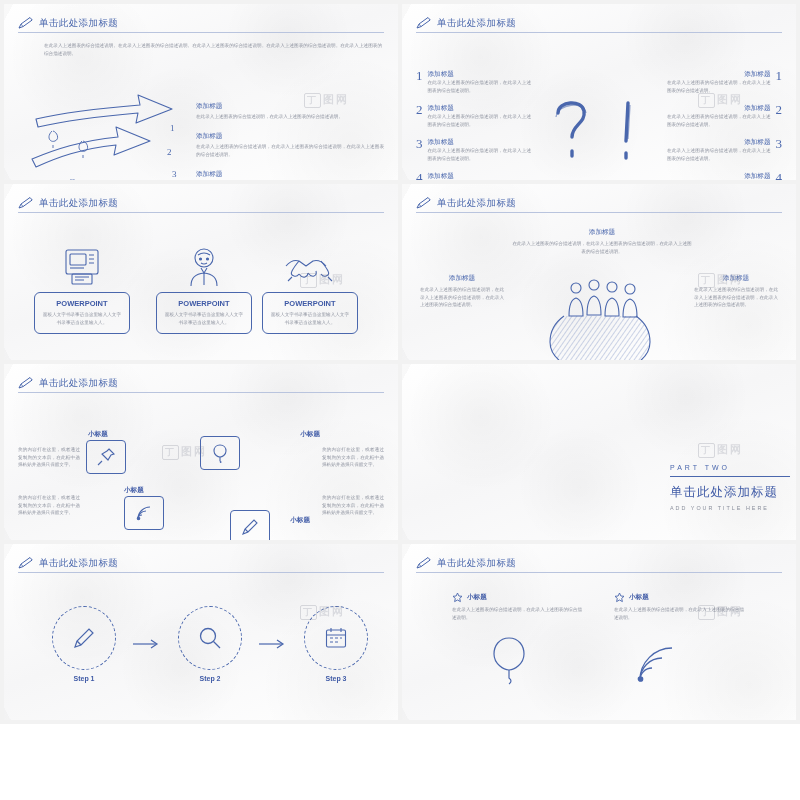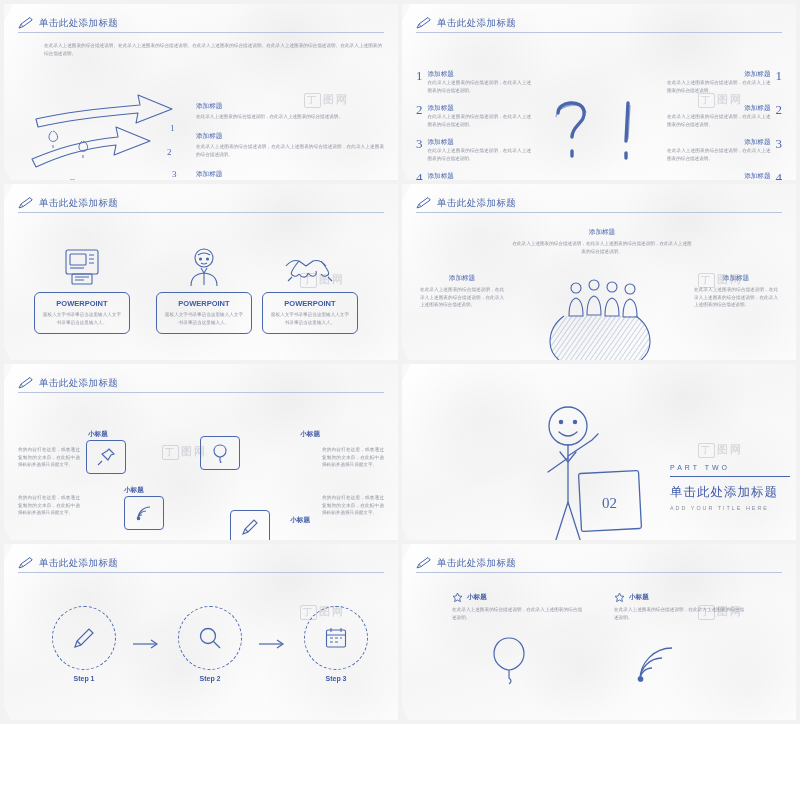--- a/index.html
+++ b/index.html
@@ -424,37 +424,20 @@
                 <path d="M5 12 L8 15"></path>
               </g>
             </svg>
         </span>
       </div>
 
       <div class="wm" style="left:158px;top:80px;"><span class="wmbox">丁</span><span>图网</span></div>
     </div>
 
     <div class="slide">
-      <div style="position:absolute;left:118px;top:36px;">
-        <svg width="150" height="158" viewBox="0 0 150 158">
-          <g fill="none" stroke="#4a67ad" stroke-width="1.3" stroke-linecap="round">
-            <circle cx="48" cy="26" r="19"></circle>
-            <circle cx="41" cy="22" r="1.6" fill="#4a67ad"></circle>
-              <circle cx="55" cy="22" r="1.6" fill="#4a67ad"></circle>
-            <path d="M39 32 q9 8 18 0"></path>
-            <path d="M48 45 L48 102"></path>
-            <path d="M48 58 L28 72 M48 56 L72 40 L78 34"></path>
-            <path d="M48 102 L34 146 M48 102 L62 146"></path>
-            <path d="M34 146 l-7 3 M62 146 l7 3"></path>
-            <path d="M40 52 L48 62 L56 52"></path>
-            <rect x="60" y="72" width="60" height="58" rx="2" transform="rotate(-3 90 101)"></rect>
-          </g>
-          <text x="82" y="108" font-size="15" font-family="Liberation Serif, serif" fill="#4a67ad">02</text>
-        </svg>
-      </div>
 
       <div style="position:absolute;left:268px;top:100px;">
         <div style="font-size:7px;letter-spacing:3px;color:#4a67ad;">PART TWO</div>
         <div style="height:1px;background:#4a67ad;margin:5px 0 7px;width:120px;"></div>
         <div style="font-size:12.5px;color:#3f5aa6;letter-spacing:1px;">单击此处添加标题</div>
         <div style="font-size:5.4px;letter-spacing:2px;color:#8a8f9c;margin-top:4px;">ADD YOUR TITLE HERE</div>
       </div>
 
       <div class="wm" style="left:296px;top:78px;"><span class="wmbox">丁</span><span>图网</span></div>
     </div>

